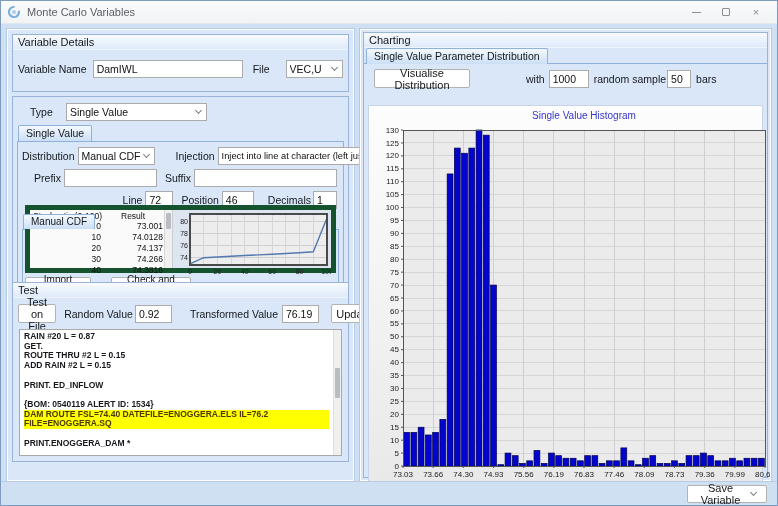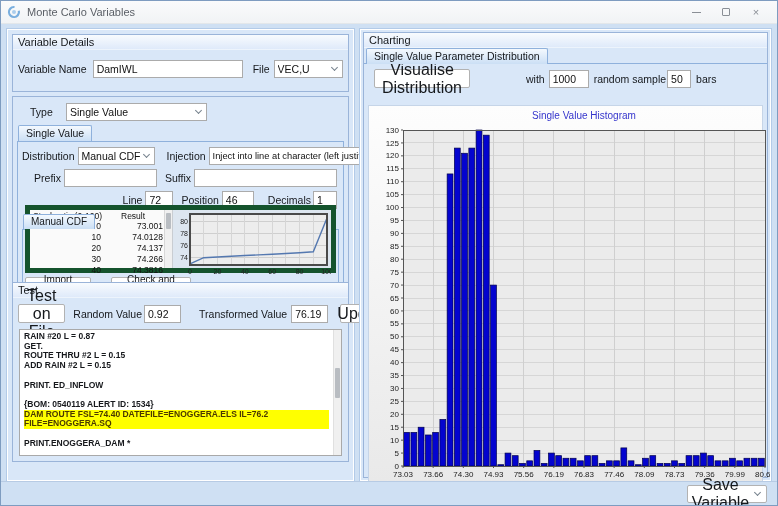--- a/index.html
+++ b/index.html
@@ -35,21 +35,21 @@
 
   .field { height:18px; border:1px solid #ababab; background:#fff; font-family:"Liberation Sans",sans-serif;
            font-size:10.5px; padding:0 3px; color:#111; }
   .combo { height:18px; border:1px solid #ababab; background:#fff; display:flex; align-items:center;
            padding:0 3px; font-size:10.5px; color:#111; position:relative; }
   .combo .cv { flex:1; overflow:hidden; white-space:nowrap; }
   .chev { width:5px; height:5px; border-right:1.4px solid #76828e; border-bottom:1.4px solid #76828e;
           transform:rotate(45deg); margin:-3px 2px 0 4px; flex:none; }
 
   .btn { height:19px; background:#fff; border:1px solid #b2b2b2; border-radius:2px;
-         font-family:"Liberation Sans",sans-serif; font-size:16px; color:#15181c;
+         font-family:"Liberation Sans",sans-serif; font-size:11px; color:#15181c;
          display:inline-flex; align-items:center; justify-content:center; padding:0 8px; }
 
   .tab { display:inline-block; margin-left:5px; padding:1px 7px 2px; font-size:10.5px; color:#15181c;
          background:linear-gradient(#f4f9fe,#cbdff5); border:1px solid #8fb1dc; border-bottom:none;
          border-radius:2px 2px 0 0; position:relative; z-index:2; }
   .tabbox { border:1px solid #8fb1dc; background:#d9e7f8; position:relative; margin-top:-1px; }
 
   
   .cdf-wrap { position:absolute; left:8px; right:8px; top:36px; height:68px;
               border:5px solid #14532d; background:#dde6f0; display:flex; }
@@ -111,21 +111,21 @@
   </div>
 
   <div class="panel left-panel">
 
     <div class="gb" style="left:4px; top:4px; width:337px; height:58px;">
       <div class="gb-h">Variable Details</div>
       <div class="row" style="padding:10px 5px 0 5px;">
         <span class="lbl">Variable Name</span>
         <input class="field" style="width: 150px; margin-left: 6px;" value="DamIWL">
         <span class="lbl" style="margin-left:10px;">File</span>
-        <div class="combo" style="flex:1; margin-left:4px;">
+        <div class="combo" style="flex:1; margin-left:16px;">
           <span class="cv">VEC,U</span>
           <span class="chev"></span>
         </div>
       </div>
     </div>
 
     <div class="gb" style="left:4px; top:66px; width:337px; height:198px;">
       <div class="row" style="padding:6px 5px 4px 5px;">
         <span class="lbl" style="margin-left:12px; width:30px;">Type</span>
         <div class="combo" style="width:141px; margin-left:6px;">
@@ -134,21 +134,21 @@
         </div>
       </div>
       <span class="tab">Single Value</span>
       <div class="tabbox" style="margin:0 4px; height:148px;">
         <div class="row" style="padding:5px 4px 0 4px;">
           <span class="lbl" style="width:55px; text-align:right;">Distribution</span>
           <div class="combo" style="width:93px; margin-left:3px;">
             <span class="cv">Manual CDF</span>
             <span class="chev"></span>
           </div>
-          <span class="lbl" style="width:44px; text-align:center; margin-left:11px;">Injection</span>
+          <span class="lbl" style="width:44px; text-align:center; margin-left:20px;">Injection</span>
           <div class="combo" style="flex:1; margin:0 2px 0 3px; font-size:9.3px;">
             <span class="cv">Inject into line at character (left justified)</span>
             <span class="chev"></span>
           </div>
         </div>
         <div class="row" style="padding:4px 4px 0 4px;">
           <span class="lbl" style="width:55px; text-align:right;">Prefix</span>
           <input class="field" style="width: 93px; margin-left: 3px;" value="">
           <span class="lbl" style="width:44px; text-align:right; margin-left:3px;">Suffix</span>
           <input class="field" style="flex: 1 1 0%; margin: 0px 2px 0px 3px;" value="">

